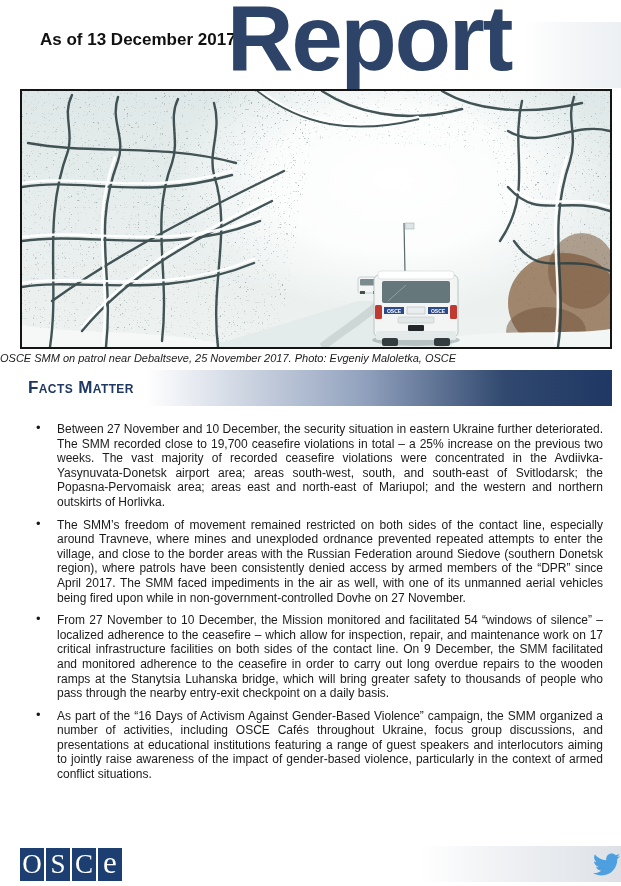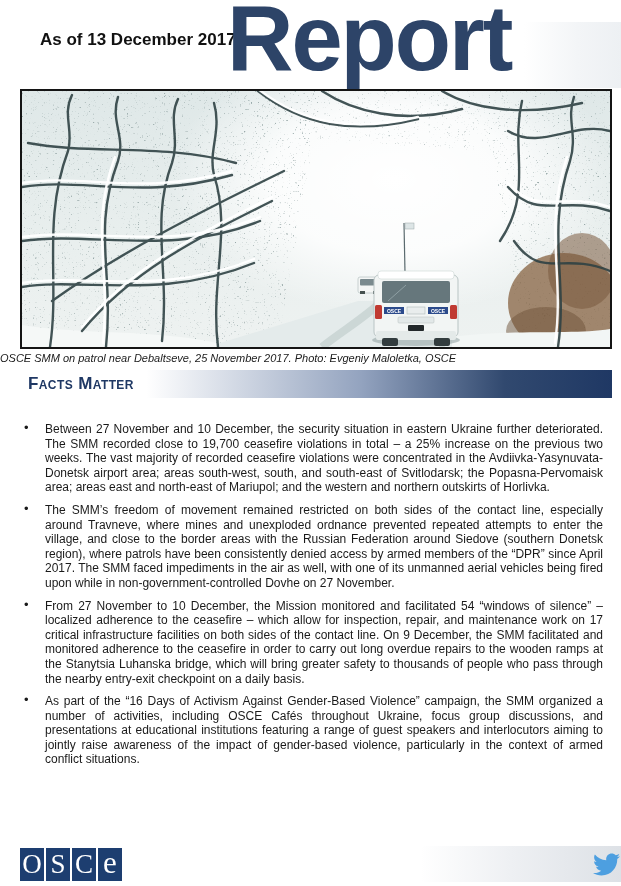--- a/index.html
+++ b/index.html
@@ -17,28 +17,28 @@
   .status-word{position:absolute;left:62px;top:48px;font-size:29px;font-weight:bold;
     color:#8a8c8e;letter-spacing:1px;}
   .report-word{position:absolute;left:227px;top:-14px;font-size:92px;line-height:104px;
     font-weight:bold;color:#2d4468;letter-spacing:-2px;}
   
   .photo-frame{margin-left:20px;width:588px;height:256px;border:2px solid #141414;
     background:#e9efee;}
   .photo-frame svg{display:block;}
   .caption{margin-top:3px;text-align:left;font-style:italic;font-size:11px;color:#1a1a1a;}
   
-  .section-bar{margin:6px 9px 0 15px;height:28px;
+  .section-bar{margin:6px 9px 0 15px;height:36px;
     background:linear-gradient(90deg,rgba(255,255,255,0) 0%,rgba(255,255,255,0) 22%,
       #93a3bf 58%,#31496f 82%,#1f3864 100%);
     display:flex;align-items:center;}
   .section-title{font-variant:small-caps;font-weight:bold;font-size:17px;color:#1f3864;
     margin-left:13px;letter-spacing:.4px;}
   
-  .facts{margin-top:24px;}
+  .facts{margin-top:16px;padding-left:12px;}
   .facts ul{margin:0;padding:0 18px 0 15px;list-style:none;}
   .facts li{position:relative;padding-left:30px;margin-bottom:8px;
     font-size:12px;line-height:14.6px;text-align:justify;color:#1a1a1a;}
   .facts li::before{content:"\2022";position:absolute;left:9px;top:-1px;font-size:13px;}
   .facts a{color:#0563c1;text-decoration:underline;}
   
   .footer{position:absolute;left:0;right:0;bottom:0;height:42px;background:#fff;}
   .osce-logo{position:absolute;left:20px;top:4px;display:flex;gap:2px;}
   .osce-logo .sq{width:24px;height:33px;background:#1d3e70;color:#fff;
     font-family:"Liberation Serif", serif;font-size:27px;line-height:32px;

